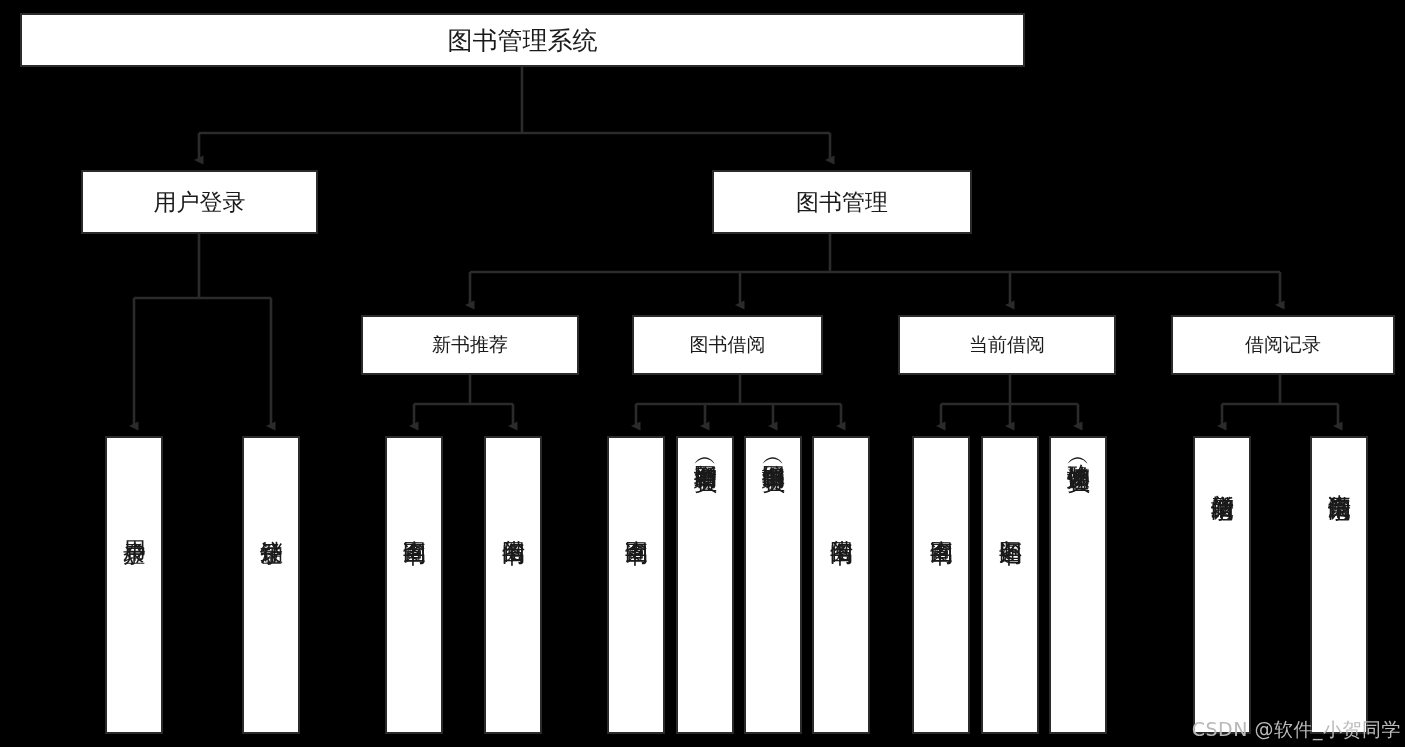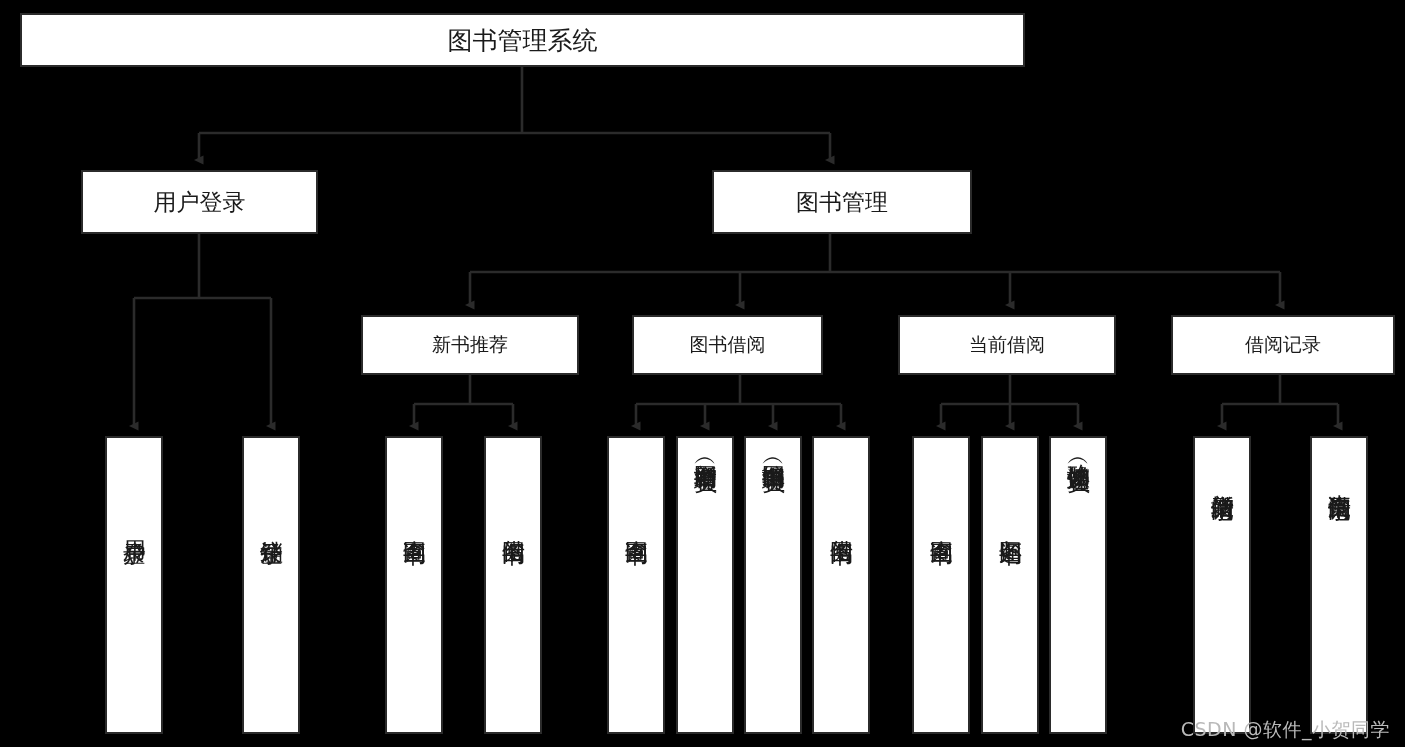--- a/index.html
+++ b/index.html
@@ -61,21 +61,21 @@
     padding-top: 2px;
   }
   .node.leaf.short .vtext {
     padding-top: 78px;
   }
   .node.leaf.mid .vtext {
     padding-top: 32px;
   }
   .watermark {
     position: absolute;
-    right: 15px;
+    right: 4px;
     bottom: 4px;
     font-size: 19px;
     color: #b9b9b9;
     white-space: nowrap;
     letter-spacing: 0.5px;
   }
 </style>
 </head>
 <body>
 

